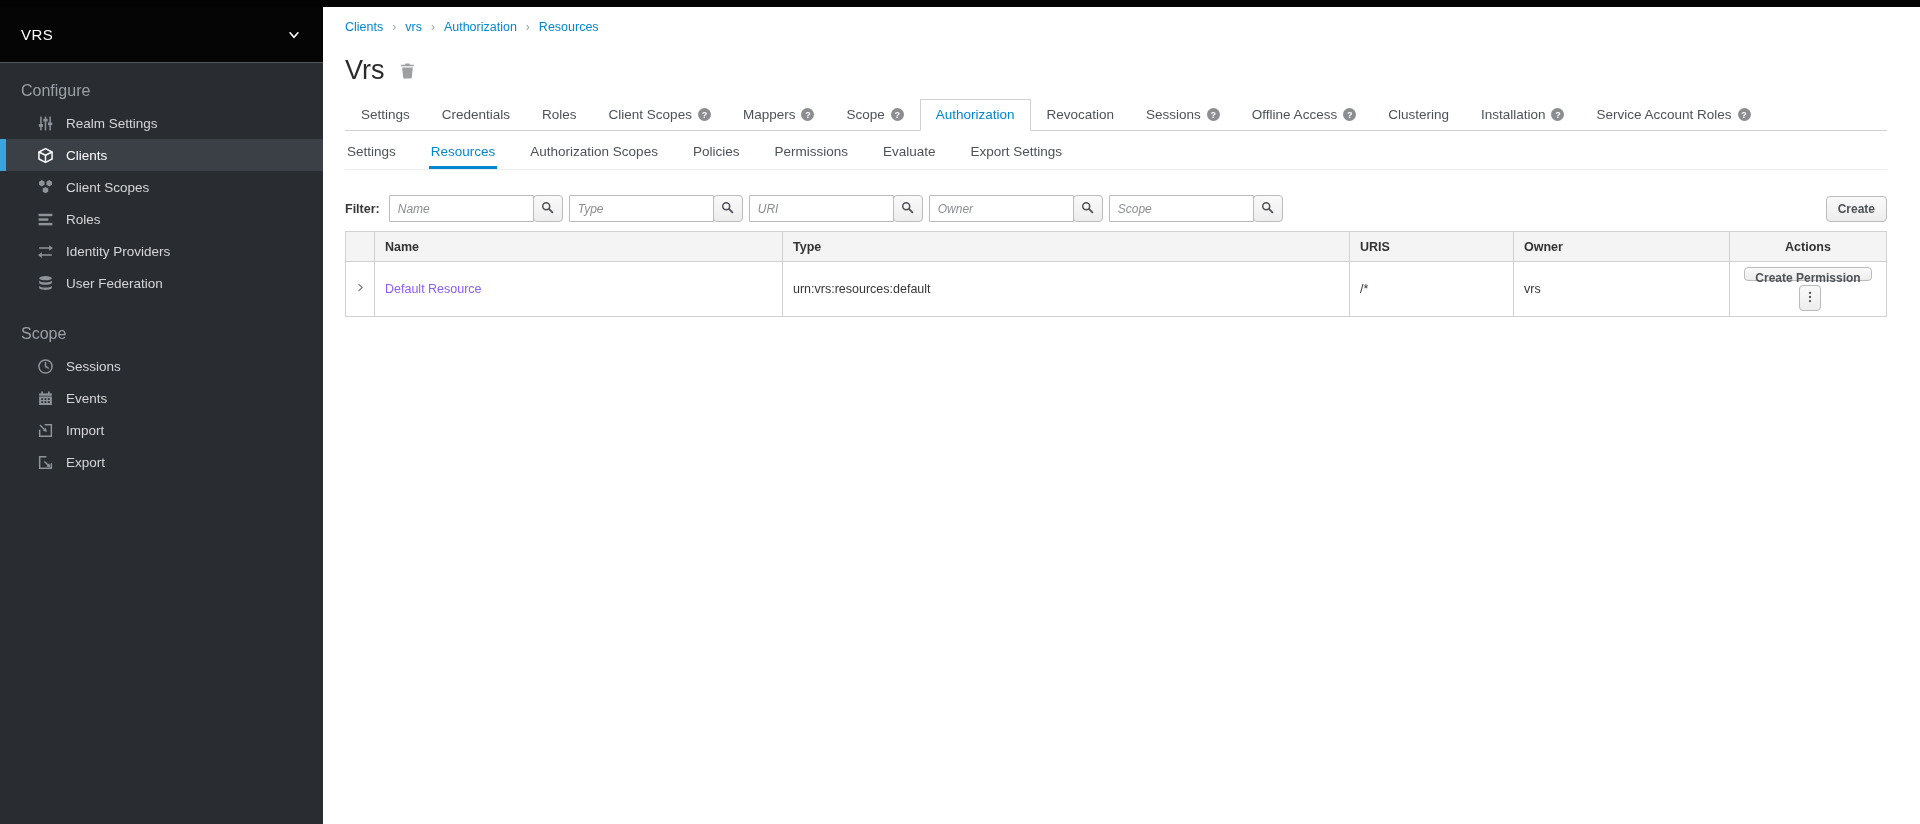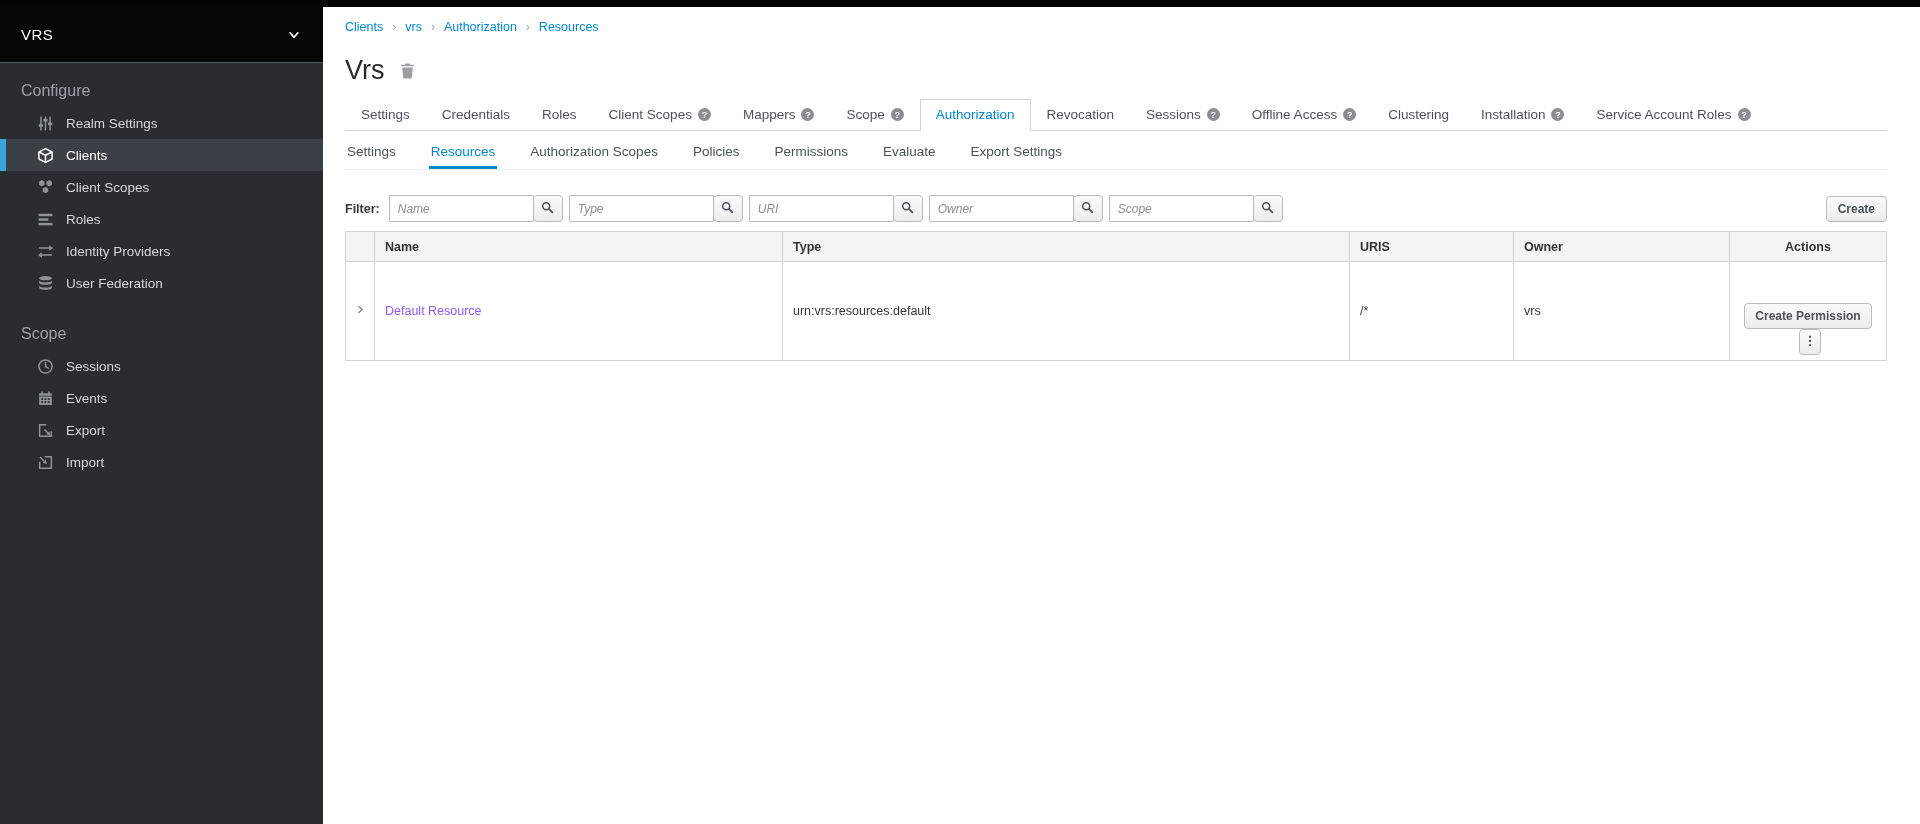--- a/index.html
+++ b/index.html
@@ -61,21 +61,21 @@
 
   
   .res-table { margin-top:9px; width:100%; border-collapse:collapse; table-layout:fixed; font-size:12.5px; }
   .res-table th, .res-table td { border:1px solid #d1d1d1; padding:5px 10px; text-align:left; vertical-align:middle; }
   .res-table thead th { background:#f4f4f4; font-weight:700; color:#333; height:30px; }
   .res-table thead th.center, .res-table td.center { text-align:center; }
   .res-table tbody td { background:#fff; height:36px; color:#363636; }
   .expand-cell { padding:5px 4px !important; text-align:center !important; cursor:pointer; }
   .expand-cell svg { width:11px; height:11px; color:#72767b; display:inline-block; }
   .res-link { color:#8b5cf6; text-decoration:none; cursor:pointer; }
-  .action-btn { height:26px; padding:3px 10px;margin-top:36px; }
+  .action-btn { height:14px; padding:3px 10px; }
   .kebab-btn { height:26px; width:22px; padding:0; margin-left:3px; vertical-align:middle; }
   .kebab-btn svg { width:14px; height:14px; color:#4d5258; display:inline-block; }
 </style>
 </head>
 <body>
 
 <div class="topbar"></div>
 
 <aside class="sidebar">
   <div class="sidebar-header">
@@ -169,36 +169,36 @@
               <path fill-rule="evenodd" d="M2 6.2h12V14H2Zm2 1.6h1.8v1.5H4Zm3.1 0h1.8v1.5H7.1Zm3.1 0H12v1.5h-1.8ZM4 10.7h1.8v1.5H4Zm3.1 0h1.8v1.5H7.1Zm3.1 0H12v1.5h-1.8Z"></path>
               <rect x="4" y="1.4" width="1.6" height="2.8"></rect>
               <rect x="10.4" y="1.4" width="1.6" height="2.8"></rect>
             </svg>
           </span>
           <span>Events</span>
         </div>
         <div class="nav-item">
           <span class="nav-icon">
             <svg viewBox="0 0 16 16" fill="none" stroke="currentColor" stroke-width="1.4">
+              <path d="M7.2 2.5h6.3v11h-11V7.2"></path>
+              <path d="M2.8 2.8 7 7"></path>
+              <path fill="currentColor" stroke="none" d="M9.3 9.3 8.3 5.5 5.5 8.3Z"></path>
+            </svg>
+          </span>
+          <span>Import</span>
+        </div>
+        <div class="nav-item">
+          <span class="nav-icon">
+            <svg viewBox="0 0 16 16" fill="none" stroke="currentColor" stroke-width="1.4">
               <path d="M8.8 2.5H2.5v11h11V8.8"></path>
               <path d="M7 7l4.3 4.3"></path>
               <path fill="currentColor" stroke="none" d="M12.6 12.6 11.6 8.8 8.8 11.6Z"></path>
             </svg>
           </span>
           <span>Export</span>
-        </div>
-        <div class="nav-item">
-          <span class="nav-icon">
-            <svg viewBox="0 0 16 16" fill="none" stroke="currentColor" stroke-width="1.4">
-              <path d="M7.2 2.5h6.3v11h-11V7.2"></path>
-              <path d="M2.8 2.8 7 7"></path>
-              <path fill="currentColor" stroke="none" d="M9.3 9.3 8.3 5.5 5.5 8.3Z"></path>
-            </svg>
-          </span>
-          <span>Import</span>
         </div>
       </div>
     </nav>
 </aside>
 
 <main class="main">
   <div class="breadcrumb" id="breadcrumb">
       <a class="crumb">Clients</a>
       <span class="crumb-sep">›</span>
       <a class="crumb">vrs</a>

